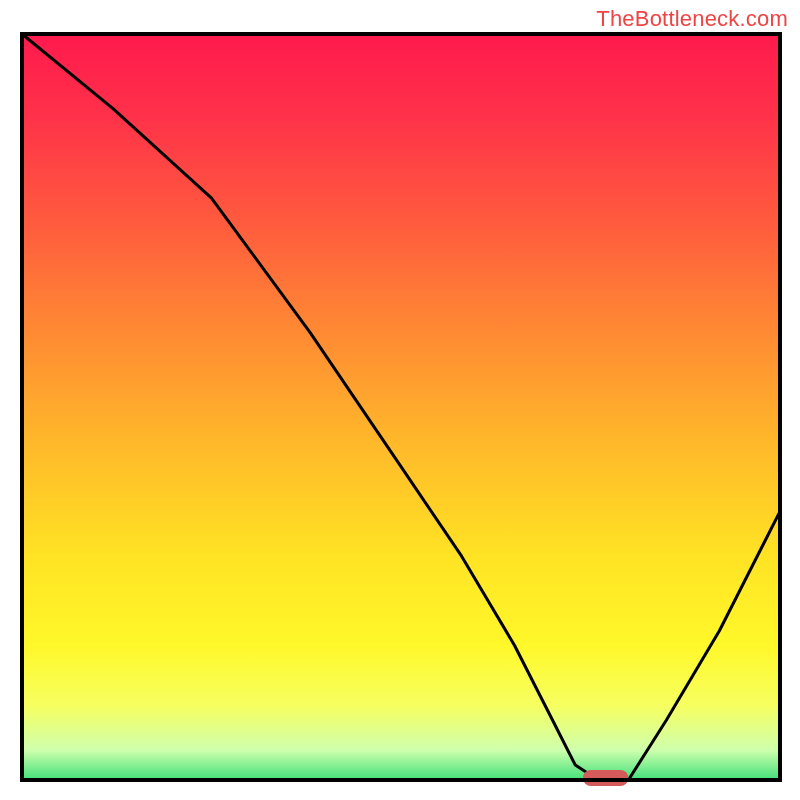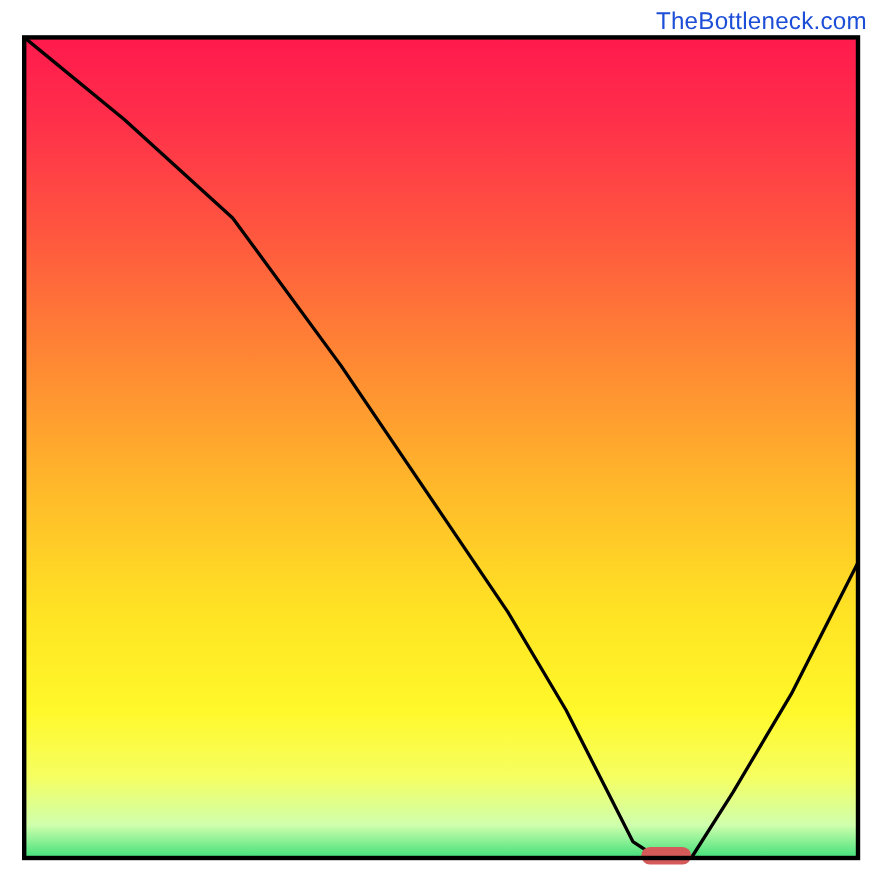--- a/index.html
+++ b/index.html
@@ -13,21 +13,21 @@
   }
   .wrap {
     position: relative;
     width: 800px;
     height: 800px;
   }
   .watermark {
     position: absolute;
     top: 6px;
     right: 12px;
-    color: #1d4ed8;
+    color: #ef4444;
     font-size: 22px;
     font-weight: 500;
     letter-spacing: 0.2px;
     z-index: 10;
   }
   svg {
     display: block;
   }
 </style>
 </head>

